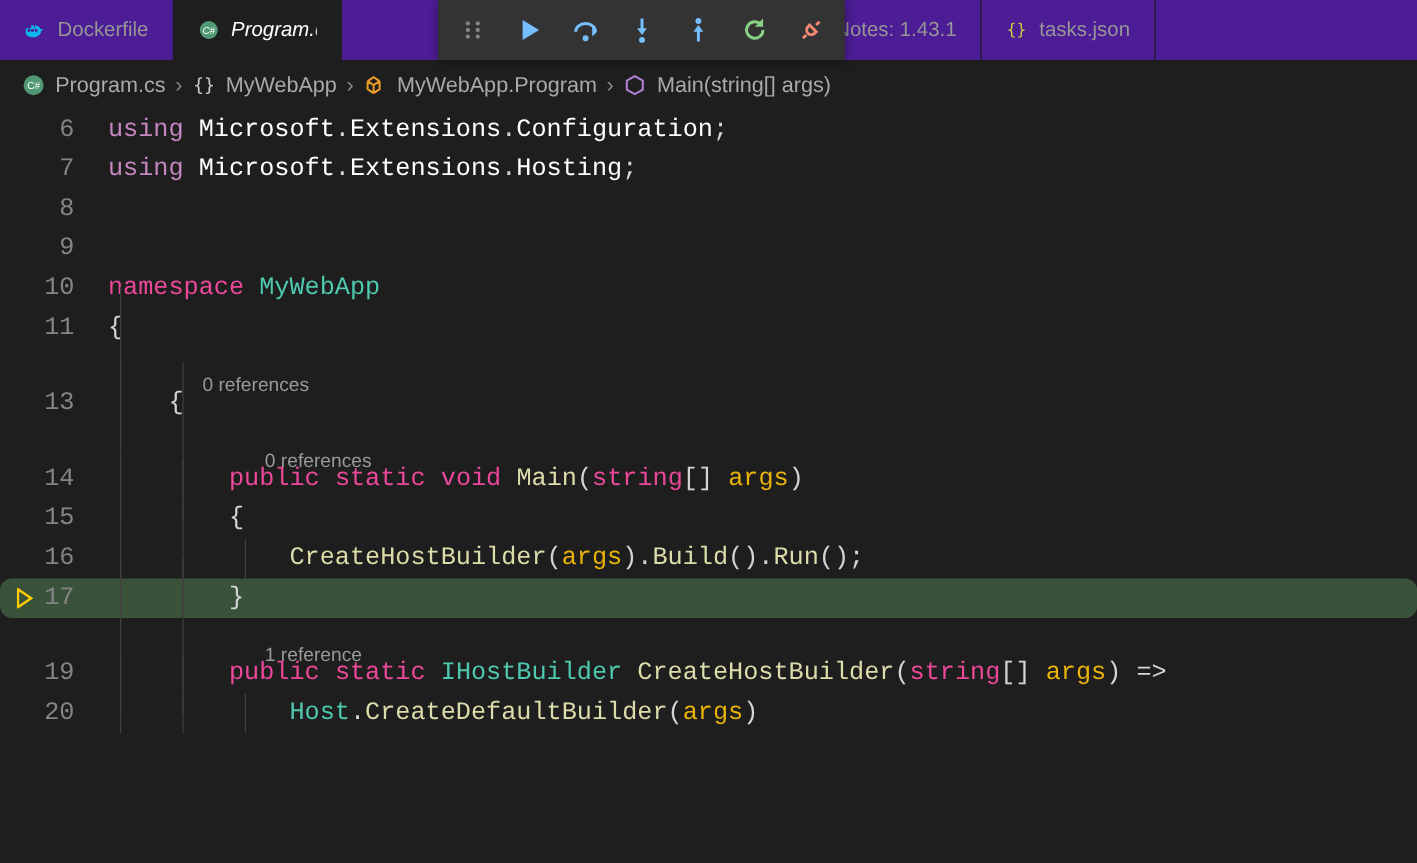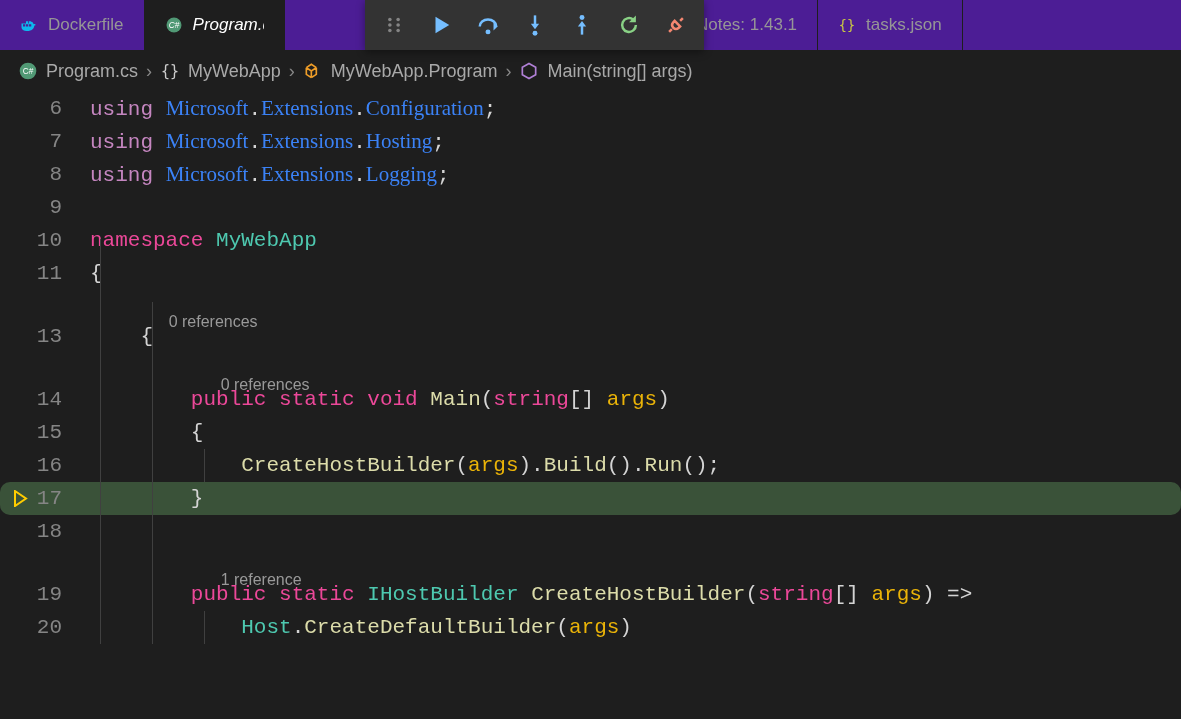--- a/index.html
+++ b/index.html
@@ -116,21 +116,21 @@
     color: #999999;
     height: 30px;
     display: flex;
     align-items: center;
   }
 
   
   .kw   { color: #ec4899; }    
   .ns   { color: #c586c0; }    
   .type { color: #4ec9b0; }    
-  .mem  { color: #3b82f6; font-family: Liberation Serif, serif; }    
+  .mem  { color: #ffffff; }    
   .fn   { color: #dcdcaa; }    
   .var  { color: #eab308; }    
   .punc { color: #d4d4d4; }
 </style>
 </head>
 <body>
 
 <div class="tabs">
   <div class="tab">
     <span class="tab-icon">
@@ -259,21 +259,20 @@
     <div class="code"><span class="ns">using</span> <span class="mem">Microsoft</span><span class="punc">.</span><span class="mem">Extensions</span><span class="punc">.</span><span class="mem">Configuration</span><span class="punc">;</span></div>
   </div>
 
   <div class="line">
     <div class="gutter">7</div>
     <div class="code"><span class="ns">using</span> <span class="mem">Microsoft</span><span class="punc">.</span><span class="mem">Extensions</span><span class="punc">.</span><span class="mem">Hosting</span><span class="punc">;</span></div>
   </div>
 
   <div class="line">
     <div class="gutter">8</div>
-    <div class="code"><span class="ns">using</span> <span class="mem">Microsoft</span><span class="punc">.</span><span class="mem">Extensions</span><span class="punc">.</span><span class="mem">Logging</span><span class="punc">;</span></div>
   </div>
 
   <div class="line">
     <div class="gutter">9</div>
     <div class="code"></div>
   </div>
 
   <div class="line">
     <div class="gutter">10</div>
     <div class="code"><span class="kw">namespace</span> <span class="type">MyWebApp</span></div>
@@ -326,24 +325,20 @@
       <span>
         <svg style="position:absolute;left:14px;top:8px" width="14" height="17" viewBox="0 0 14 17">
             <path fill="none" stroke="#ffcc00" stroke-width="2" d="M1 1l11 7.5L1 16z"></path>
           </svg>
       </span>
       <span>17</span>
     </div>
     <div class="code"><span class="indent-guide" style="left:10px"></span><span class="indent-guide" style="left:62px"></span>        <span class="punc">}</span></div>
   </div>
 
-  <div class="line">
-    <div class="gutter">18</div>
-    <div class="code"><span class="indent-guide" style="left:10px"></span><span class="indent-guide" style="left:62px"></span></div>
-  </div>
 
   <div class="line codelens">
     <div class="gutter"></div>
     <div class="code" style="position:relative;text-align:right;">
       <span class="indent-guide" style="left:10px"></span><span class="indent-guide" style="left:62px"></span>
       <span style="padding-left:104px">1 reference</span>
     </div>
   </div>
 
   <div class="line">

